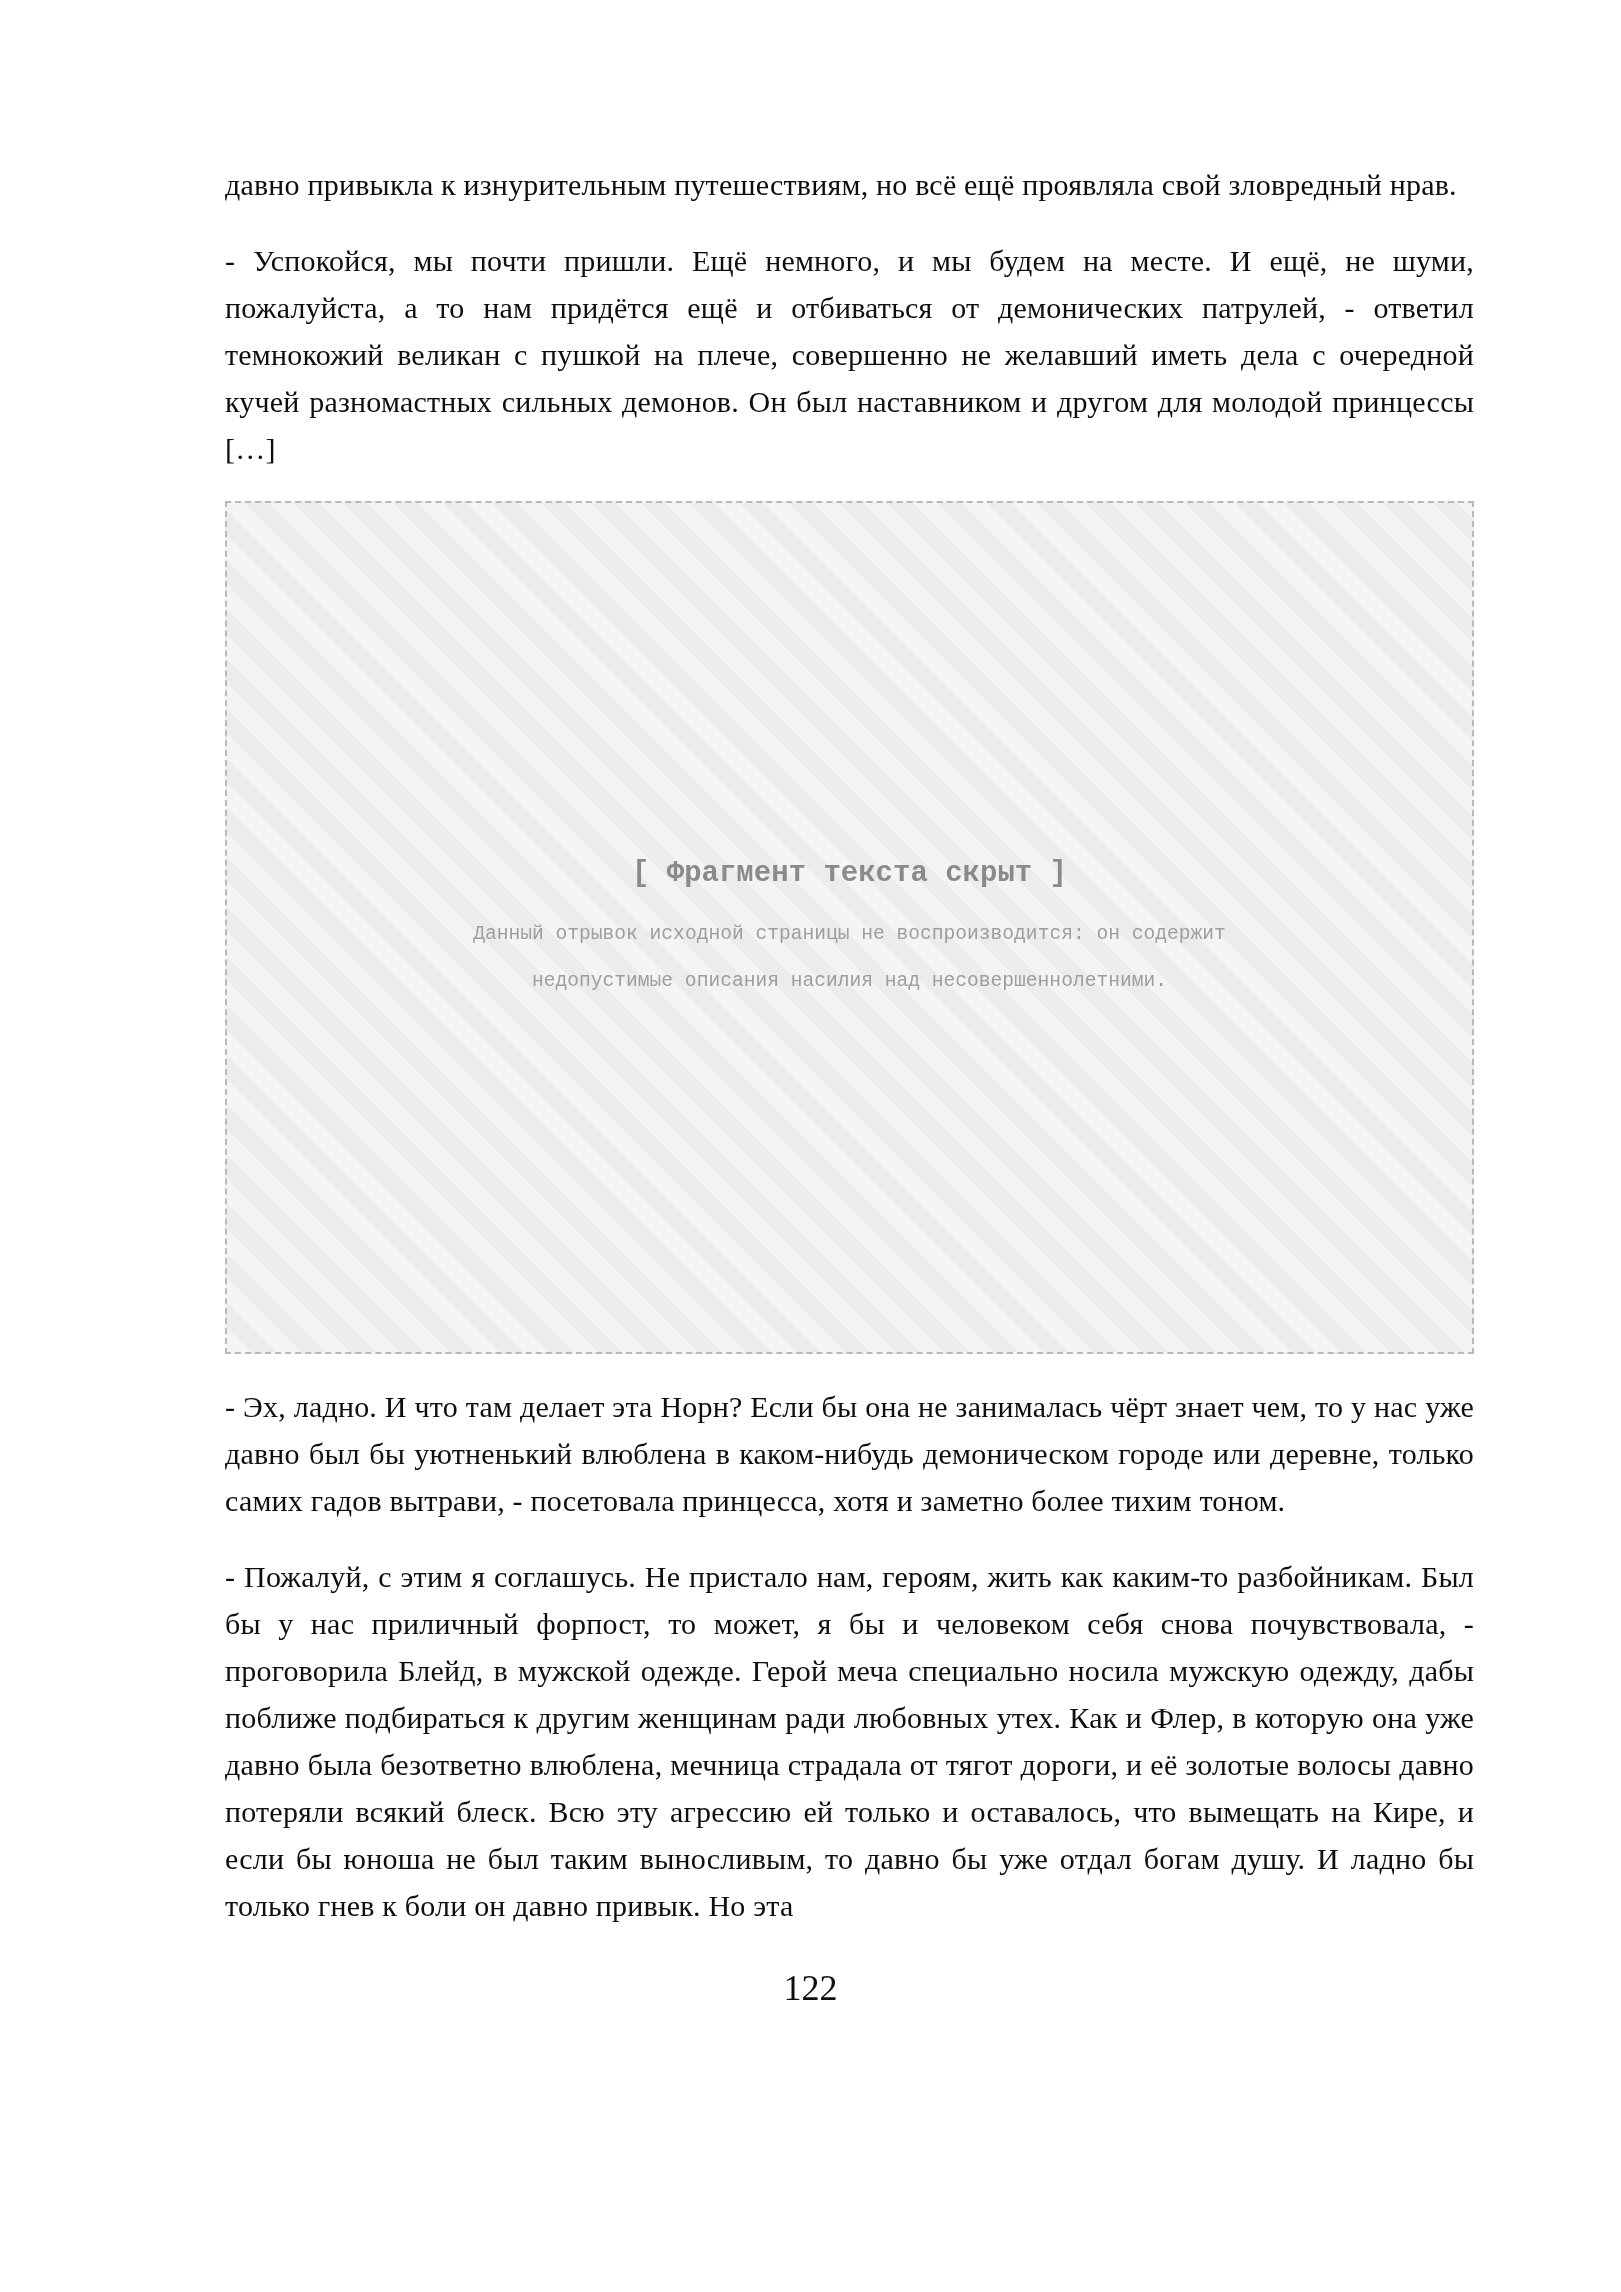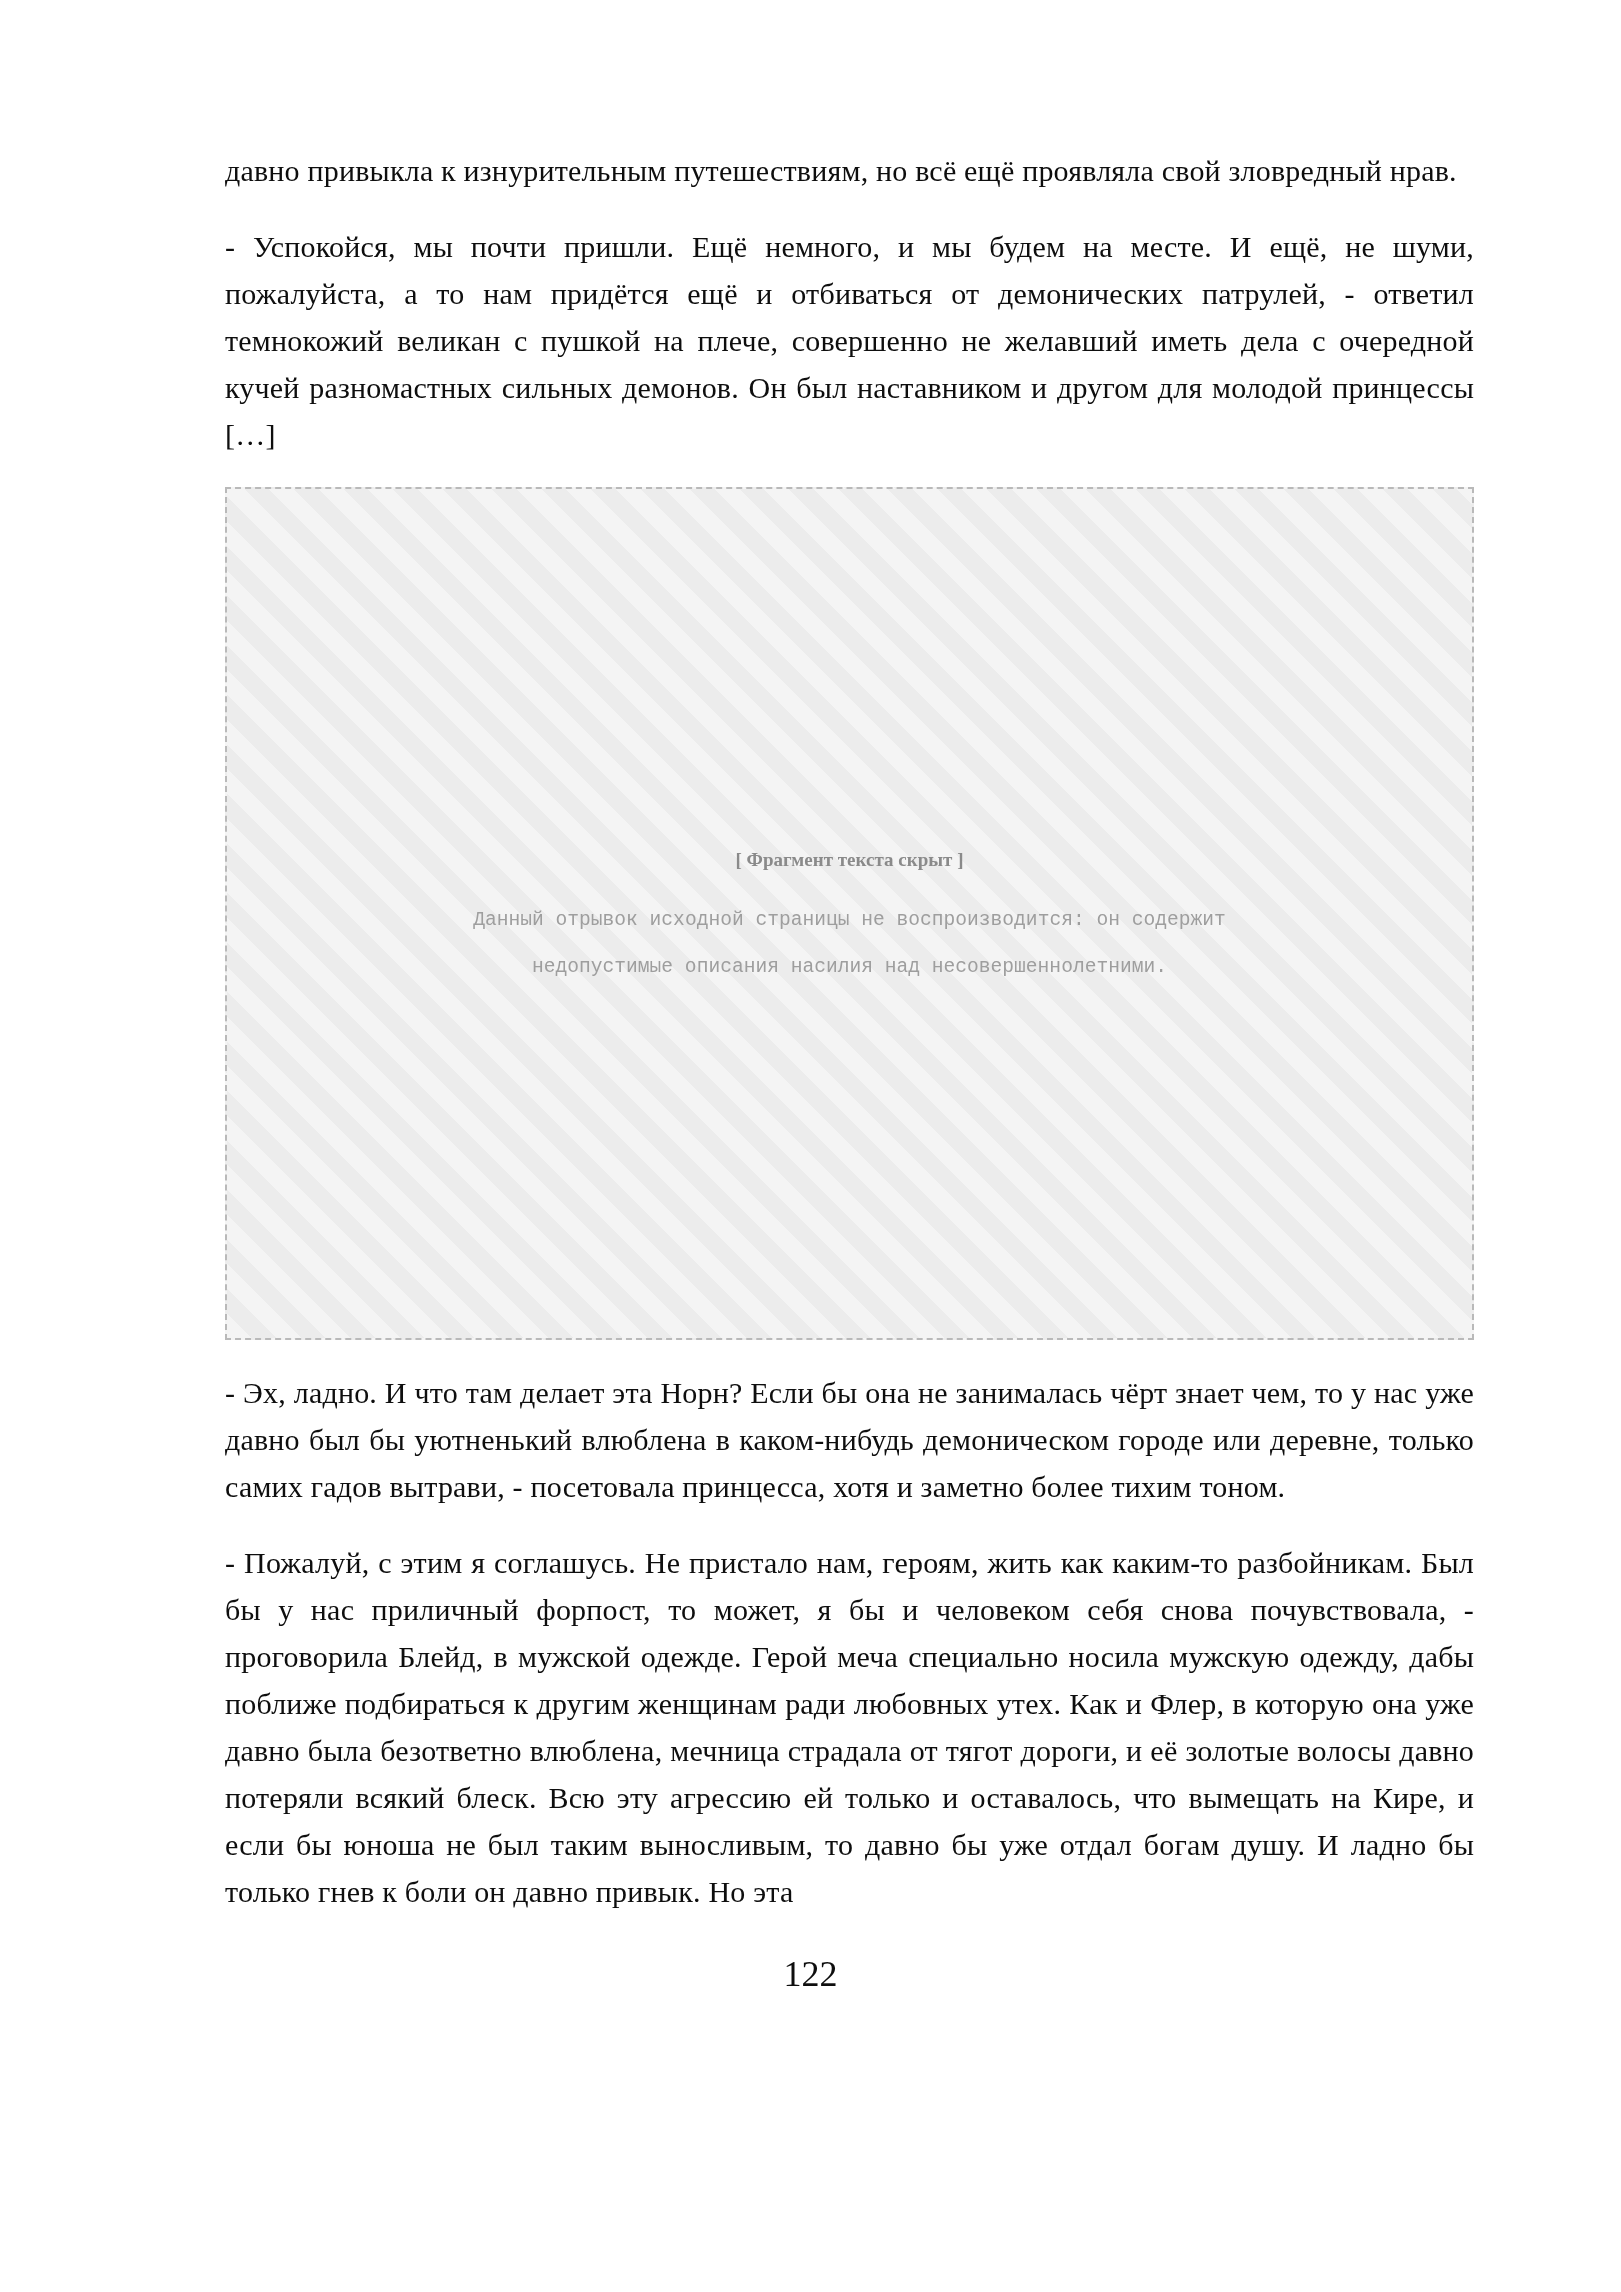--- a/index.html
+++ b/index.html
@@ -4,21 +4,21 @@
 <style>
   html, body {
     margin: 0;
     padding: 0;
     background: #ffffff;
   }
   .page {
     position: relative;
     width: 1621px;
     height: 2115px;
-    margin: 0 auto;
+    margin: 14px auto;
     background: #ffffff;
     box-sizing: border-box;
     padding: 147px 147px 12px 225px;
     font-family: "Liberation Serif", "DejaVu Serif", serif;
     font-size: 30px;
     line-height: 47px;
     color: #0e0e0e;
   }
   .body-text p {
     margin: 0 0 29px 0;
@@ -38,22 +38,22 @@
       #ececec 17.6px,
       #ececec 35px
     );
     display: flex;
     flex-direction: column;
     align-items: center;
     justify-content: center;
     gap: 13.7px;
   }
   .redacted-label {
-    font-family: Liberation Serif, serif;
-    font-size: 19px;
+    font-family: Liberation Mono, monospace;
+    font-size: 29px;
     font-weight: bold;
     color: #8a8a8a;
     text-align: right;
   }
   .redacted-note {
     font-family: Liberation Mono, monospace;
     font-size: 19.6px;
     color: #9e9e9e;
     text-align: center;
     max-width: 882px;

